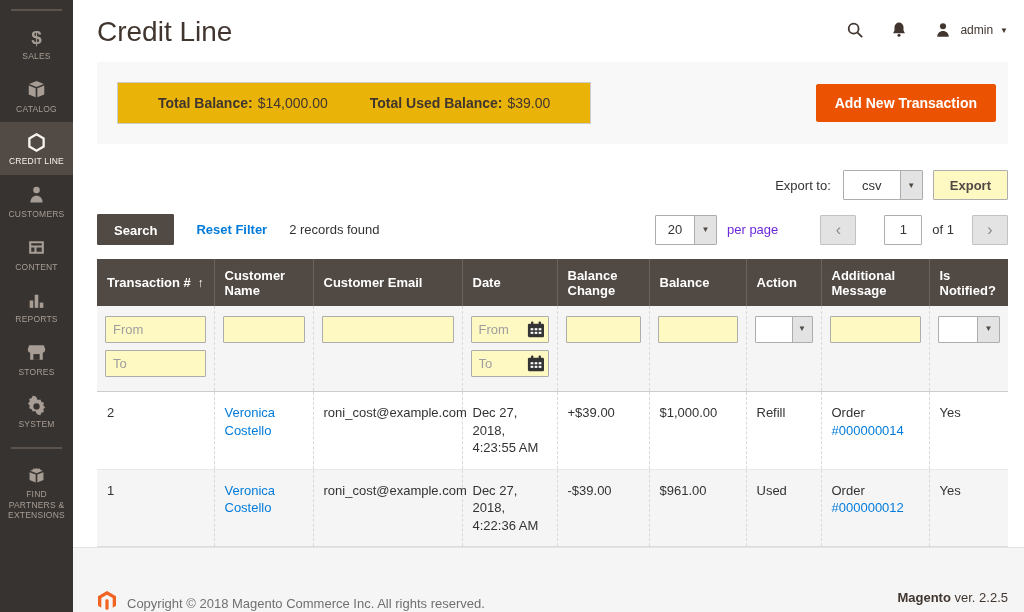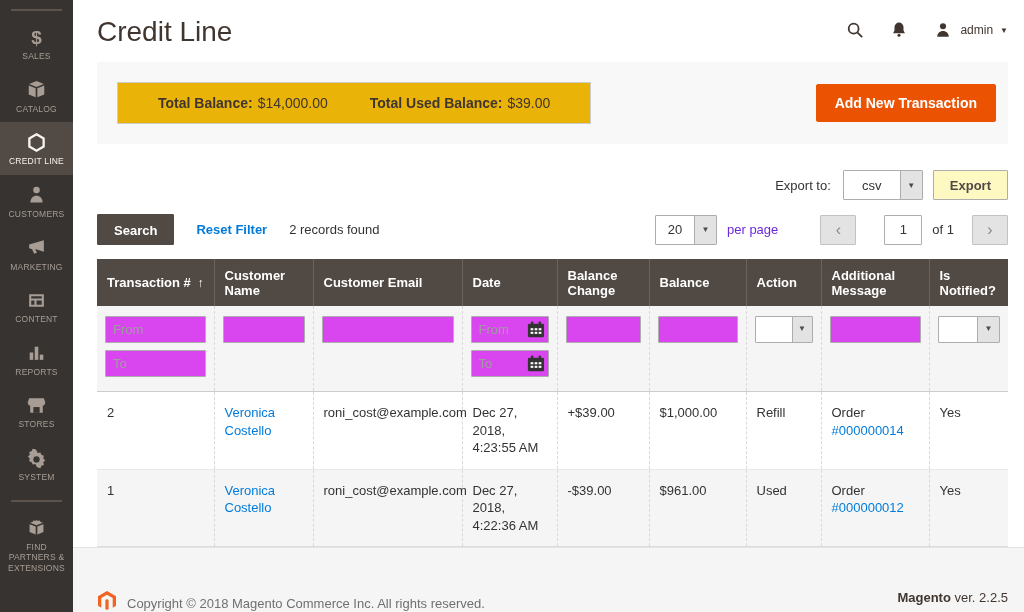--- a/index.html
+++ b/index.html
@@ -58,21 +58,21 @@
   
   table.grid { width:911px; border-collapse:collapse; table-layout:fixed; }
   .grid thead th { background:#514943; color:#fff; font-size:13px; font-weight:bold; text-align:left; vertical-align:middle; padding:8px 10px; height:47px; border-left:1px solid #6b635c; }
   .grid thead th:first-child { border-left:none; }
   .sort-arrow { float:right; font-size:12px; font-weight:normal; margin-top:1px; }
   .grid td { font-size:13px; color:#333; vertical-align:top; padding:12px 10px; border-left:1px dashed #d9d9d9; line-height:1.35; }
   .grid td:first-child { border-left:none; }
   tr.filter-row td { background:#f5f5f5; padding:10px 8px 14px 8px; border-bottom:1px solid #ccc; }
   tr.data-row td { border-bottom:1px solid #e8e8e8; }
   tr.data-row.alt td { background:#f5f5f5; border-bottom:1px solid #dcdcdc; }
-  .f-input { width:100%; height:27px; border:1px solid #adadad; border-radius:1px; padding:12px 7px; font-size:13px; color:#333; background:#d946ef; font-family:inherit; }
+  .f-input { width:100%; height:27px; border:1px solid #adadad; border-radius:1px; padding:12px 7px; font-size:13px; color:#333; background:#fef9c3; font-family:inherit; }
   .f-input::placeholder { color:#9e9e9e; opacity:1; }
   .f-stack { display:flex; flex-direction:column; gap:7px; }
   .date-wrap { position:relative; }
   .date-wrap .cal-btn { position:absolute; right:4px; top:5px; width:18px; height:17px; cursor:pointer; }
   .date-wrap .f-input { padding-right:26px; }
   .f-select { height:27px; }
   .f-select .select-val { flex:1; }
   .cell-link { color:#007bdb; text-decoration:none; cursor:pointer; }
   .pos { color:#39a339; }
   .neg { color:#ea4a4a; }
@@ -125,28 +125,20 @@
   <div class="side-item">
     <span class="s-icon">
       <svg viewBox="0 0 20 20">
           <circle cx="10" cy="5.6" r="3.1"></circle>
           <path d="M4.2 17.5c0-3.6 2.6-6.2 5.8-6.2s5.8 2.6 5.8 6.2z"></path>
         </svg>
     </span>
     <span class="side-label">CUSTOMERS</span>
   </div>
 
-  <div class="side-item">
-    <span class="s-icon">
-      <svg viewBox="0 0 20 20">
-          <path d="M17 3v11l-8.2-2.6L10.4 15l-2.6 1-2-4.4-2.8-.8V7.2z"></path>
-        </svg>
-    </span>
-    <span class="side-label">MARKETING</span>
-  </div>
 
   <div class="side-item">
     <span class="s-icon">
       <svg viewBox="0 0 20 20">
           <path d="M3 4h14v12H3zm2 2v2h10V6zm0 4v4h3v-4zm5 0v4h5v-4z" fill-rule="evenodd"></path>
         </svg>
     </span>
     <span class="side-label">CONTENT</span>
   </div>
 

